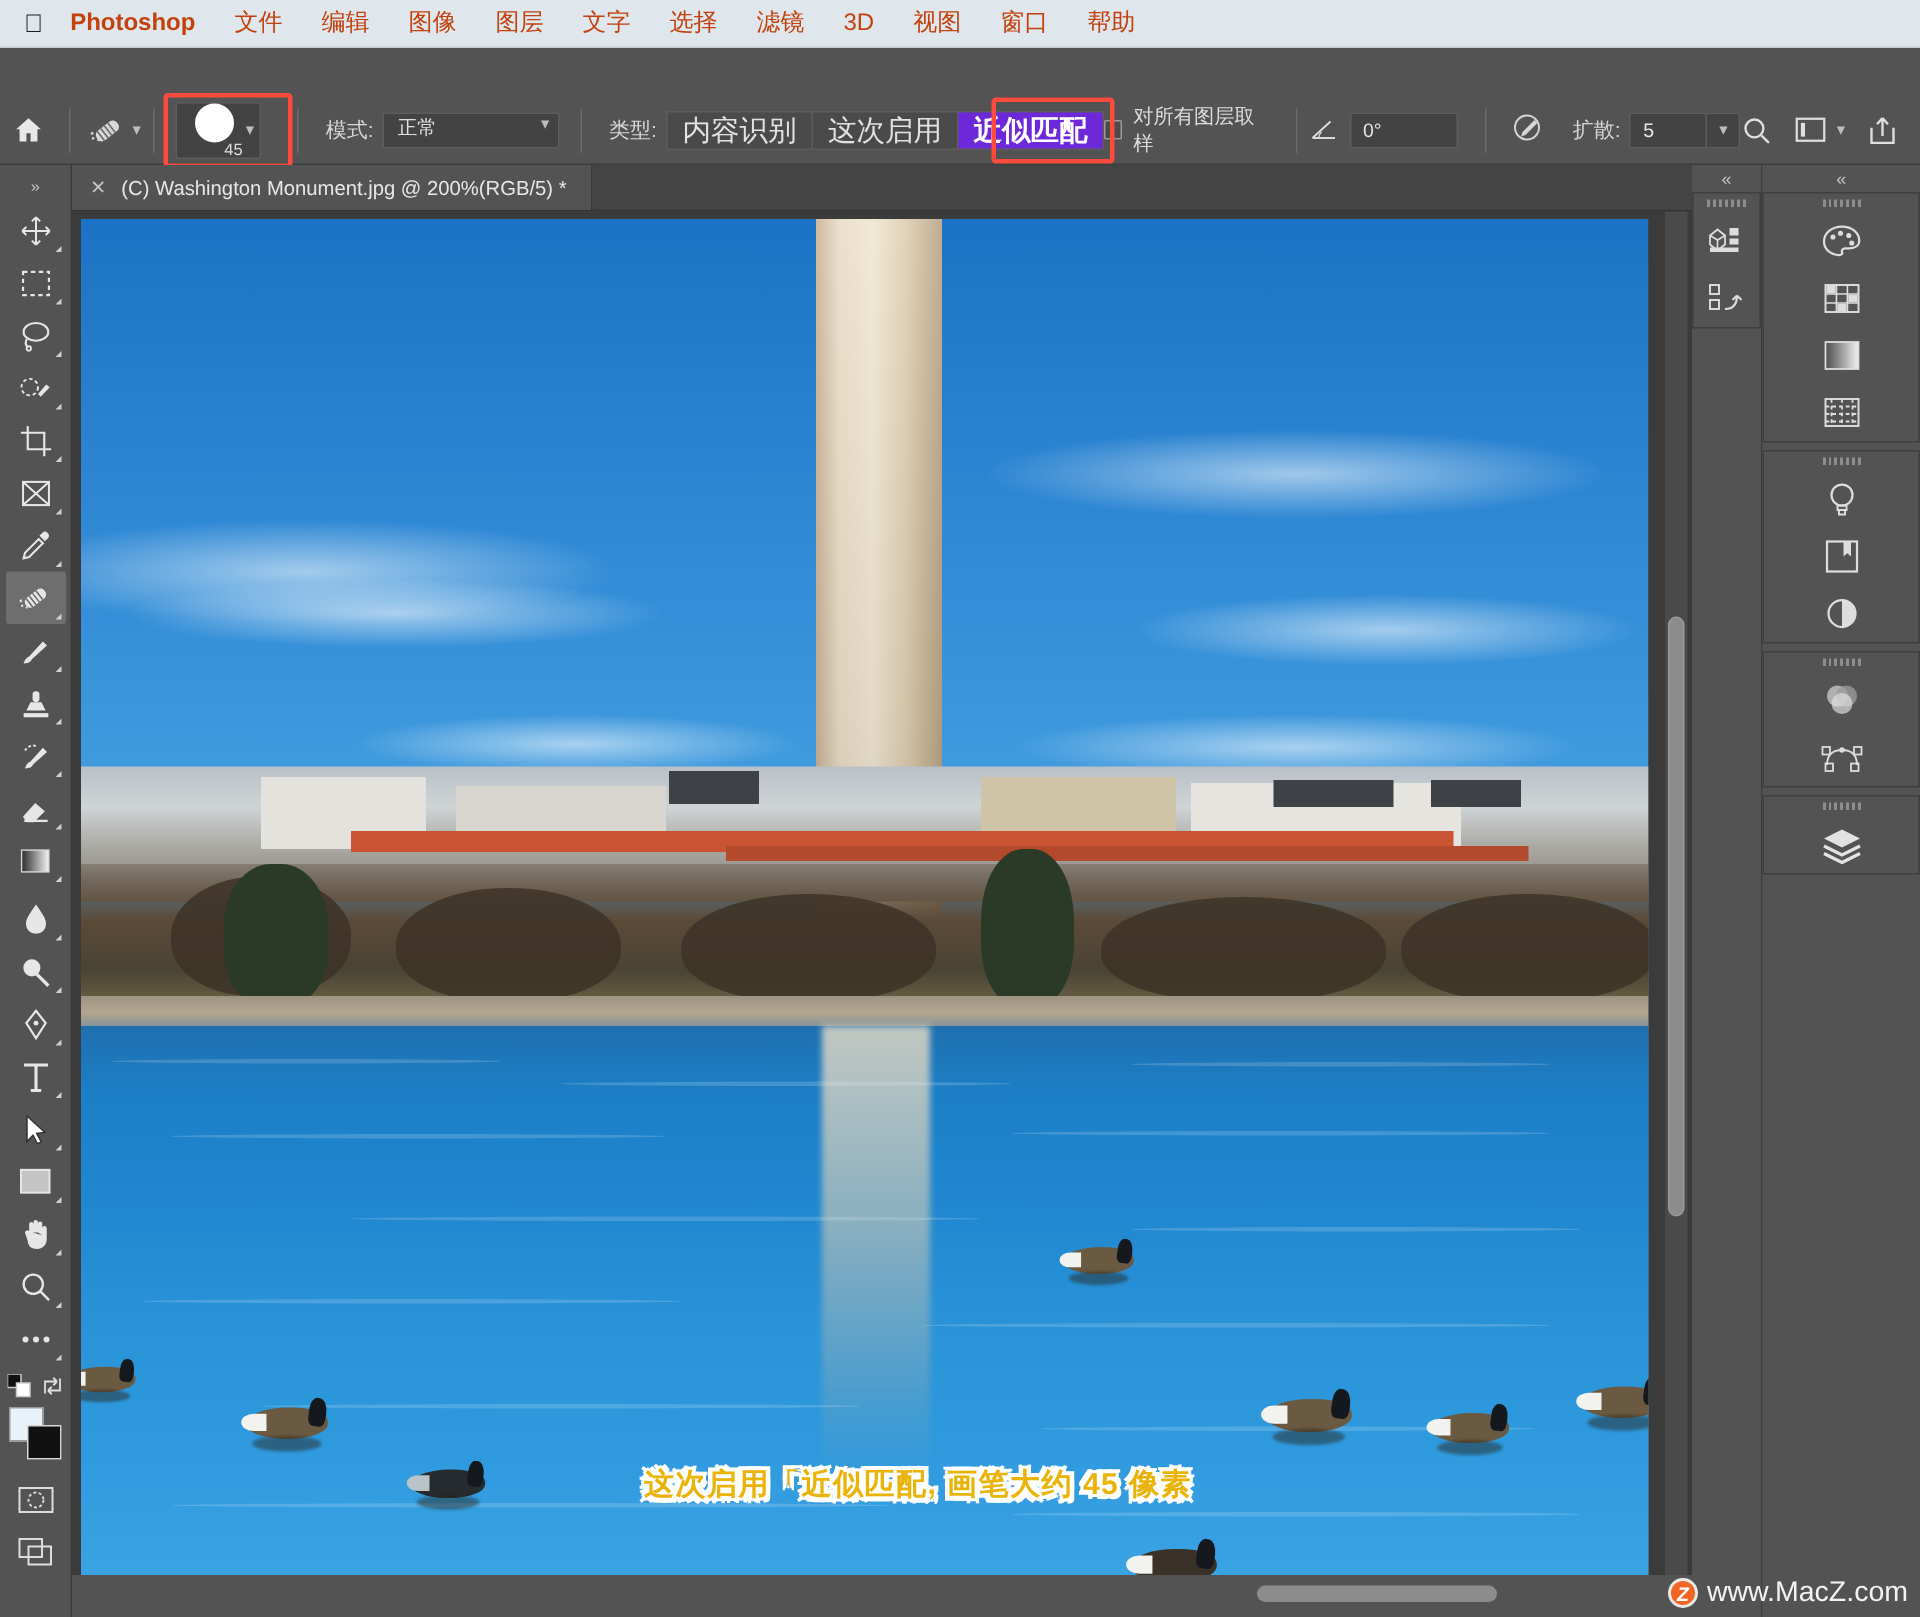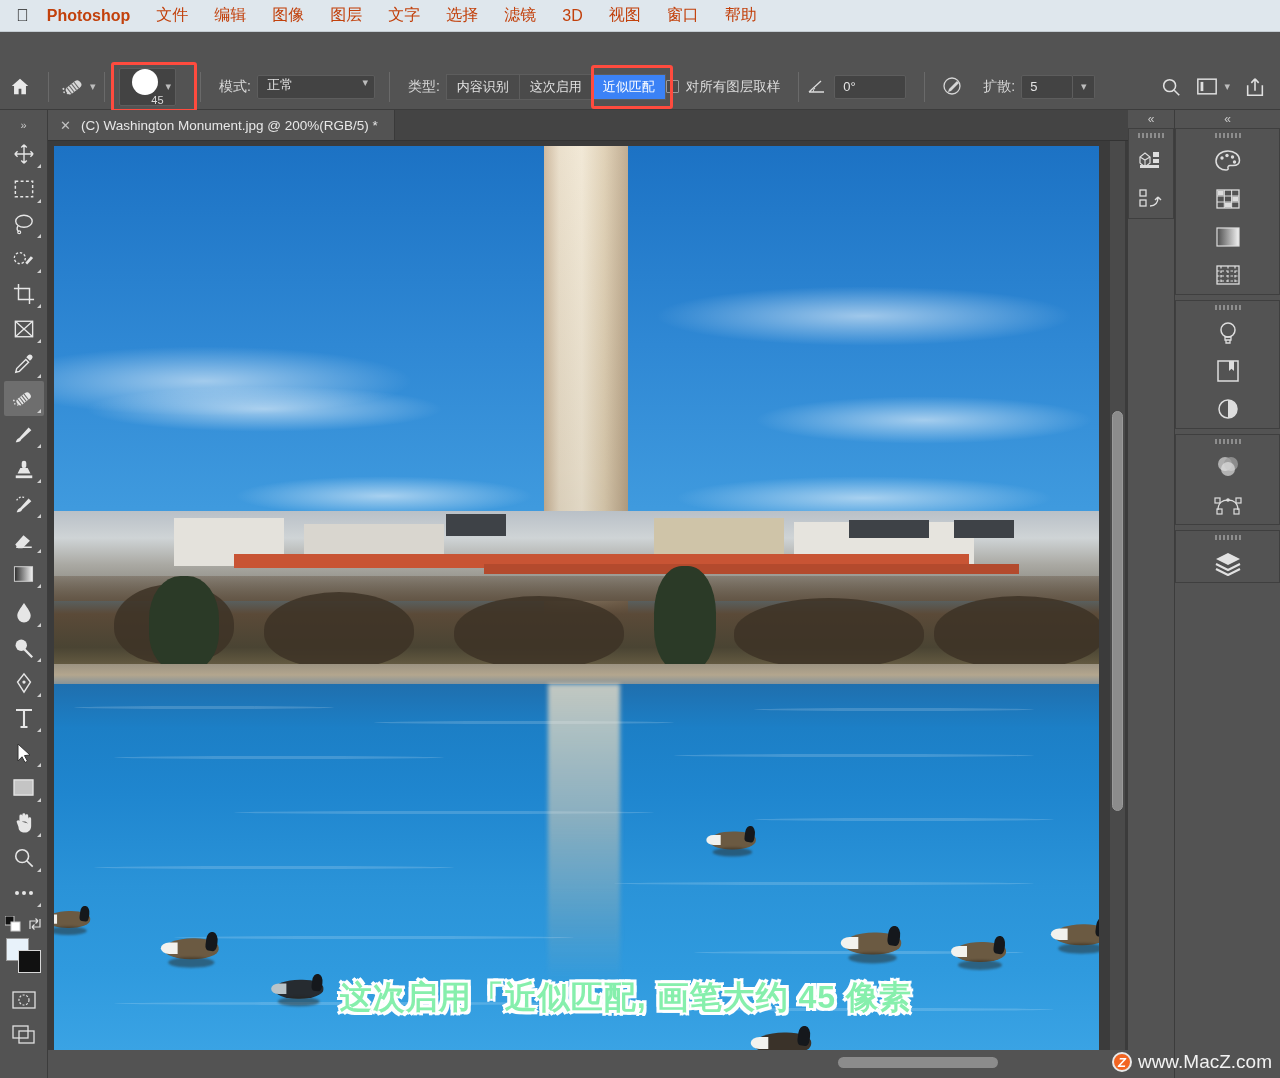--- a/index.html
+++ b/index.html
@@ -68,24 +68,24 @@
   .select-box {
     background: #434343; border: 1px solid #5d5d5d; border-radius: 2px;
     height: 24px; min-width: 118px; display: flex; align-items: flex-start;
     justify-content: space-between; padding: 0 6px 0 9px;
     font-size: 13px; color: #e0e0e0;
   }
   .segbtns { display: flex; height: 26px; }
   .segbtn {
     background: #4a4a4a; border: 1px solid #5d5d5d; border-right: none;
     padding: 0 10px; display: flex; align-items: center;
-    font-size: 13px; color: #e2e2e2; white-space: nowrap;
+    font-size: 19px; color: #e2e2e2; white-space: nowrap;
   }
   .segbtn:last-child { border-right: 1px solid #5d5d5d; }
-  .segbtn.active { background: #3b82f6; color: #ffffff; }
+  .segbtn.active { background: #6d28d9; color: #ffffff; font-weight: bold; }
 
   .chkrow { display: flex; align-items: center; gap: 7px; font-size: 13.5px; color: #dcdcdc; }
   .chkbox { width: 13px; height: 13px; border: 1px solid #9a9a9a; background: #4a4a4a; border-radius: 1px; }
 
   .numfield {
     background: #434343; border: 1px solid #5d5d5d; border-radius: 2px;
     height: 24px; width: 72px; display: flex; align-items: center; padding-left: 8px;
     font-size: 13px; color: #e4e4e4;
   }
   .numfield.small { width: 52px; }
@@ -187,22 +187,22 @@
   }
   .goose { position: absolute; }
   .goose .body { position:absolute; left:0; top:6px; width:52px; height:20px; border-radius: 55% 45% 50% 50%; background:#6b5a42; }
   .goose .neck { position:absolute; left:40px; top:0px; width:11px; height:18px; border-radius:40% 50% 30% 30%; background:#15181c; transform: rotate(8deg); }
   .goose .tail { position:absolute; left:-3px; top:10px; width:16px; height:11px; background:#f2f2ee; border-radius: 50% 0 0 50%; }
   .goose .refl { position:absolute; left:4px; top:24px; width:44px; height:10px; border-radius:50%; background: rgba(40,30,20,.45); filter: blur(1px); }
 
   
   .annot {
     position: absolute; left: 312px; top: 976px; width: 600px;
-    text-align: right;
-    font-size: 32px; font-weight: bold; color: #86efac;
+    text-align: center;
+    font-size: 20px; font-weight: bold; color: #eab308;
     letter-spacing: 1px; white-space: nowrap;
     text-shadow:
       2px 0 0 #fff, -2px 0 0 #fff, 0 2px 0 #fff, 0 -2px 0 #fff,
       2px 2px 0 #fff, -2px 2px 0 #fff, 2px -2px 0 #fff, -2px -2px 0 #fff,
       3px 3px 0 #fff, -3px -3px 0 #fff, 3px -3px 0 #fff, -3px 3px 0 #fff;
     z-index: 40;
   }
 
   
   .vscroll {

